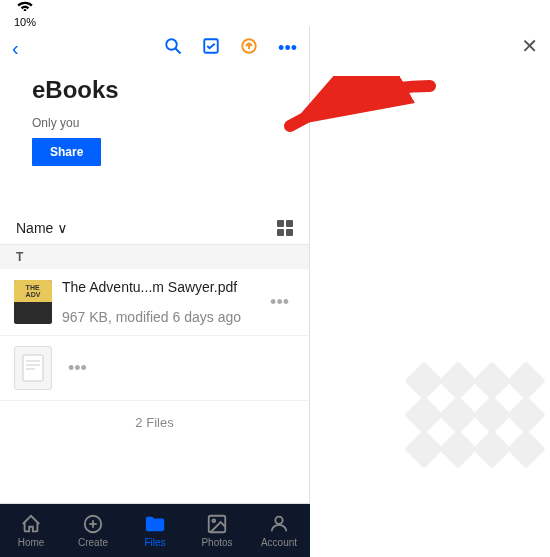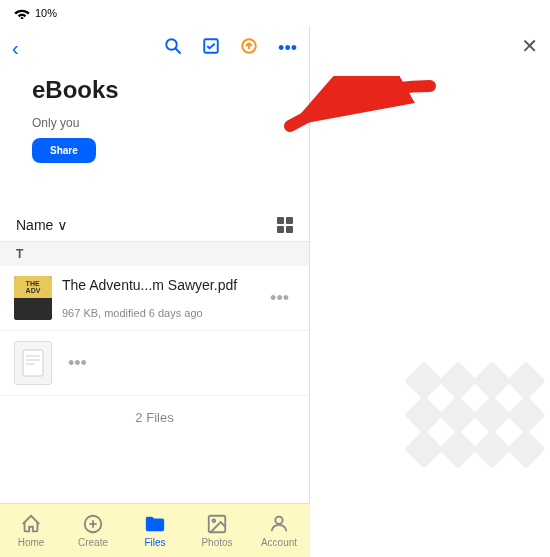--- a/index.html
+++ b/index.html
@@ -23,20 +23,21 @@
     }
     .status-time {
       font-size: 12px;
       font-weight: 600;
       color: #000;
     }
     .status-right {
       display: flex;
       align-items: center;
       gap: 5px;
+      flex-direction: column;
     }
     .status-right span {
       font-size: 11px;
       font-weight: 500;
       color: #000;
     }
 
     
     .main-container {
       display: flex;
@@ -91,24 +92,24 @@
     .folder-subtitle {
       font-size: 12px;
       color: #666;
       margin-top: 12px;
     }
     .share-btn {
       display: inline-block;
       margin-top: 8px;
       background: #0061fe;
       color: #fff;
-      font-size: 10px;
+      font-size: 12px;
       font-weight: 600;
       padding: 7px 18px;
-      border-radius: 8px;
+      border-radius: 1px;
       cursor: pointer;
     }
 
     
     .sort-bar {
       display: flex;
       align-items: center;
       justify-content: space-between;
       padding: 8px 16px;
       border-bottom: 1px solid #e8e8e8;
@@ -191,21 +192,21 @@
       background: #f5f5f5;
       border: 1px solid #ddd;
     }
     .file-info { flex: 1; }
     .file-name {
       font-size: 14px;
       font-weight: 500;
       color: #1e1e1e;
     }
     .file-meta {
-      font-size: 11px;
+      font-size: 14px;
       color: #888;
       margin-top: 14px;
     }
     .file-more {
       color: #aaa;
       font-size: 18px;
       cursor: pointer;
       padding: 4px 6px;
     }
 
@@ -264,21 +265,21 @@
       border-radius: 3px;
     }
 
     
     .tab-bar {
       position: absolute;
       bottom: 0;
       left: 0;
       width: 310px;
       height: 54px;
-      background: #fef9c3;
+      background: #0f172a;
       border-top: 1px solid #e0e0e0;
       display: flex;
       align-items: center;
     }
     .tab-item {
       flex: 1;
       display: flex;
       flex-direction: column;
       align-items: center;
       justify-content: center;

